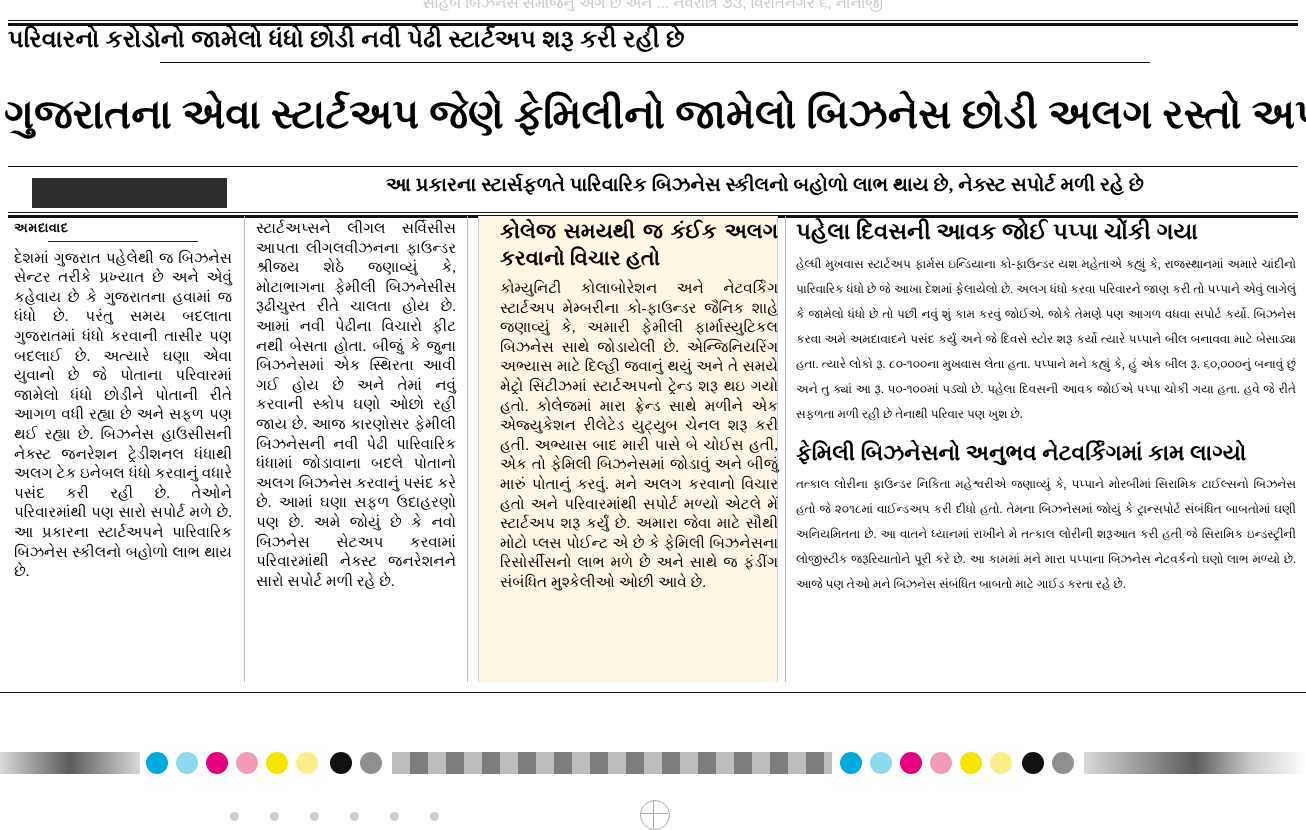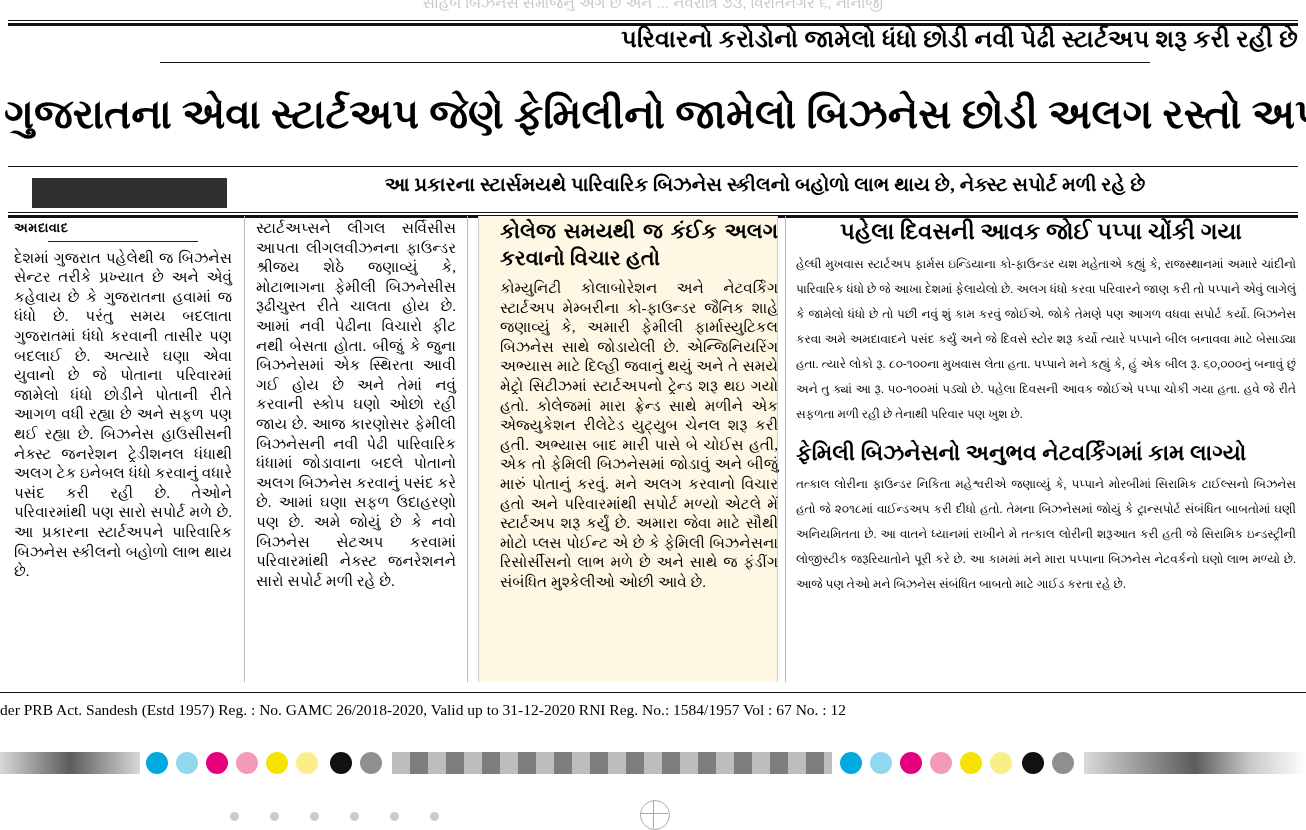--- a/index.html
+++ b/index.html
@@ -47,21 +47,21 @@
   }
   .rule.thin { height: 1px; }
   .rule.thick { height: 3px; }
 
   
   .kicker {
     position: absolute;
     left: 8px;
     top: 26px;
     width: 1290px;
-    text-align: right;
+    text-align: left;
     font-family: "Liberation Serif", serif;
     font-weight: bold;
     font-size: 24px;
     letter-spacing: .2px;
     white-space: nowrap;
   }
   .mainhead {
     position: absolute;
     left: 4px;
     top: 88px;
@@ -179,21 +179,21 @@
   }
   .col-3 .sub-title, .col-4 .sub-title, .col-4 .sub-title2 {
     font-family: "Liberation Serif", serif;
     font-weight: bold;
     line-height: 27px;
     margin-bottom: 6px;
   }
   .col-3 .sub-title { font-size: 21px; }
 
   .col-4 { left: 788px; width: 500px; }
-  .col-4 .sub-title { font-size: 23px; margin-bottom: 7px; margin-left: 44px; }
+  .col-4 .sub-title { font-size: 23px; margin-bottom: 7px; }
   .col-4 .sub-title2 { font-size: 22px; margin: 12px 0 6px 0; }
   .col-4 p { font-size: 12px; line-height: 25px; }
 
   .vline {
     position: absolute;
     top: -2px;
     width: 1px;
     height: 466px;
     background: #b9b9b9;
   }
@@ -285,21 +285,21 @@
   <div class="rule thin" style="top:62px; left:160px; width:990px;"></div>
 
   <div class="mainhead">ગુજરાતના એવા સ્ટાર્ટઅપ જેણે ફેમિલીનો જામેલો બિઝનેસ છોડી અલગ રસ્તો અપનાવ્યો</div>
 
   <div class="rule thin" style="top:166px;"></div>
 
   <div class="strip">
     <div class="badge-wrap">
       <div class="badge-shadow"></div>
     </div>
-    <div class="subhead">આ પ્રકારના સ્ટાર્સમયથે પારિવારિક બિઝનેસ સ્કીલનો બહોળો લાભ થાય છે, નેક્સ્ટ સપોર્ટ મળી રહે છે</div>
+    <div class="subhead">આ પ્રકારના સ્ટાર્સફળતે પારિવારિક બિઝનેસ સ્કીલનો બહોળો લાભ થાય છે, નેક્સ્ટ સપોર્ટ મળી રહે છે</div>
   </div>
 
   <div class="rule thin" style="top:212px;"></div>
   <div class="rule thick" style="top:215px;"></div>
 
   <div class="body-area">
 
     <div class="tint-box"></div>
     <div class="vline v1"></div>
     <div class="vline v2"></div>
@@ -324,21 +324,20 @@
       <div class="sub-title">પહેલા દિવસની આવક જોઈ પપ્પા ચોંકી ગયા</div>
       <p>હેલ્ધી મુખવાસ સ્ટાર્ટઅપ ફાર્મસ ઇન્ડિયાના કો-ફાઉન્ડર યશ મહેતાએ કહ્યું કે, રાજસ્થાનમાં અમારે ચાંદીનો પારિવારિક ધંધો છે જે આખા દેશમાં ફેલાયેલો છે. અલગ ધંધો કરવા પરિવારને જાણ કરી તો પપ્પાને એવું લાગેલું કે જામેલો ધંધો છે તો પછી નવું શું કામ કરવું જોઈએ. જોકે તેમણે પણ આગળ વધવા સપોર્ટ કર્યો. બિઝનેસ કરવા અમે અમદાવાદને પસંદ કર્યું અને જે દિવસે સ્ટોર શરૂ કર્યો ત્યારે પપ્પાને બીલ બનાવવા માટે બેસાડ્યા હતા. ત્યારે લોકો રૂ. ૮૦-૧૦૦ના મુખવાસ લેતા હતા. પપ્પાને મને કહ્યું કે, હું એક બીલ રૂ. ૬૦,૦૦૦નું બનાવું છું અને તુ ક્યાં આ રૂ. ૫૦-૧૦૦માં પડ્યો છે. પહેલા દિવસની આવક જોઈએ પપ્પા ચોકી ગયા હતા. હવે જે રીતે સફળતા મળી રહી છે તેનાથી પરિવાર પણ ખુશ છે.</p>
       <div class="sub-title2">ફેમિલી બિઝનેસનો અનુભવ નેટવર્કિંગમાં કામ લાગ્યો</div>
       <p>તત્કાલ લોરીના ફાઉન્ડર નિકિતા મહેશ્વરીએ જણાવ્યું કે, પપ્પાને મોરબીમાં સિરામિક ટાઈલ્સનો બિઝનેસ હતો જે ૨૦૧૮માં વાઈન્ડઅપ કરી દીધો હતો. તેમના બિઝનેસમાં જોયું કે ટ્રાન્સપોર્ટ સંબંધિત બાબતોમાં ઘણી અનિયમિતતા છે. આ વાતને ધ્યાનમાં રાખીને મે તત્કાલ લોરીની શરૂઆત કરી હતી જે સિરામિક ઇન્ડસ્ટ્રીની લોજીસ્ટીક જરૂરિયાતોને પૂરી કરે છે. આ કામમાં મને મારા પપ્પાના બિઝનેસ નેટવર્કનો ઘણો લાભ મળ્યો છે. આજે પણ તેઓ મને બિઝનેસ સંબંધિત બાબતો માટે ગાઈડ કરતા રહે છે.</p>
     </div>
   </div>
 
   <div class="rule thin" style="top:692px; left:0px; width:1306px;"></div>
 
   <div class="footer">
-    <div>der PRB Act. Sandesh (Estd 1957) Reg. : No. GAMC 26/2018-2020, Valid up to 31-12-2020 RNI Reg. No.: 1584/1957   Vol : 67   No. : 12</div>
   </div>
 
   <div class="colorbar">
     <div class="grad" style="left:0px; width:140px; background:linear-gradient(90deg,#d9d9d9,#9a9a9a,#5c5c5c,#9a9a9a,#d9d9d9);"></div>
     <div class="swatch" style="left:146px; background:#00a9e0;"></div>
     <div class="swatch" style="left:176px; background:#8fd8ef;"></div>
     <div class="swatch" style="left:206px; background:#e5007d;"></div>
     <div class="swatch" style="left:236px; background:#f39ab6;"></div>
     <div class="swatch" style="left:266px; background:#f5e400;"></div>
     <div class="swatch" style="left:296px; background:#faee8a;"></div>

